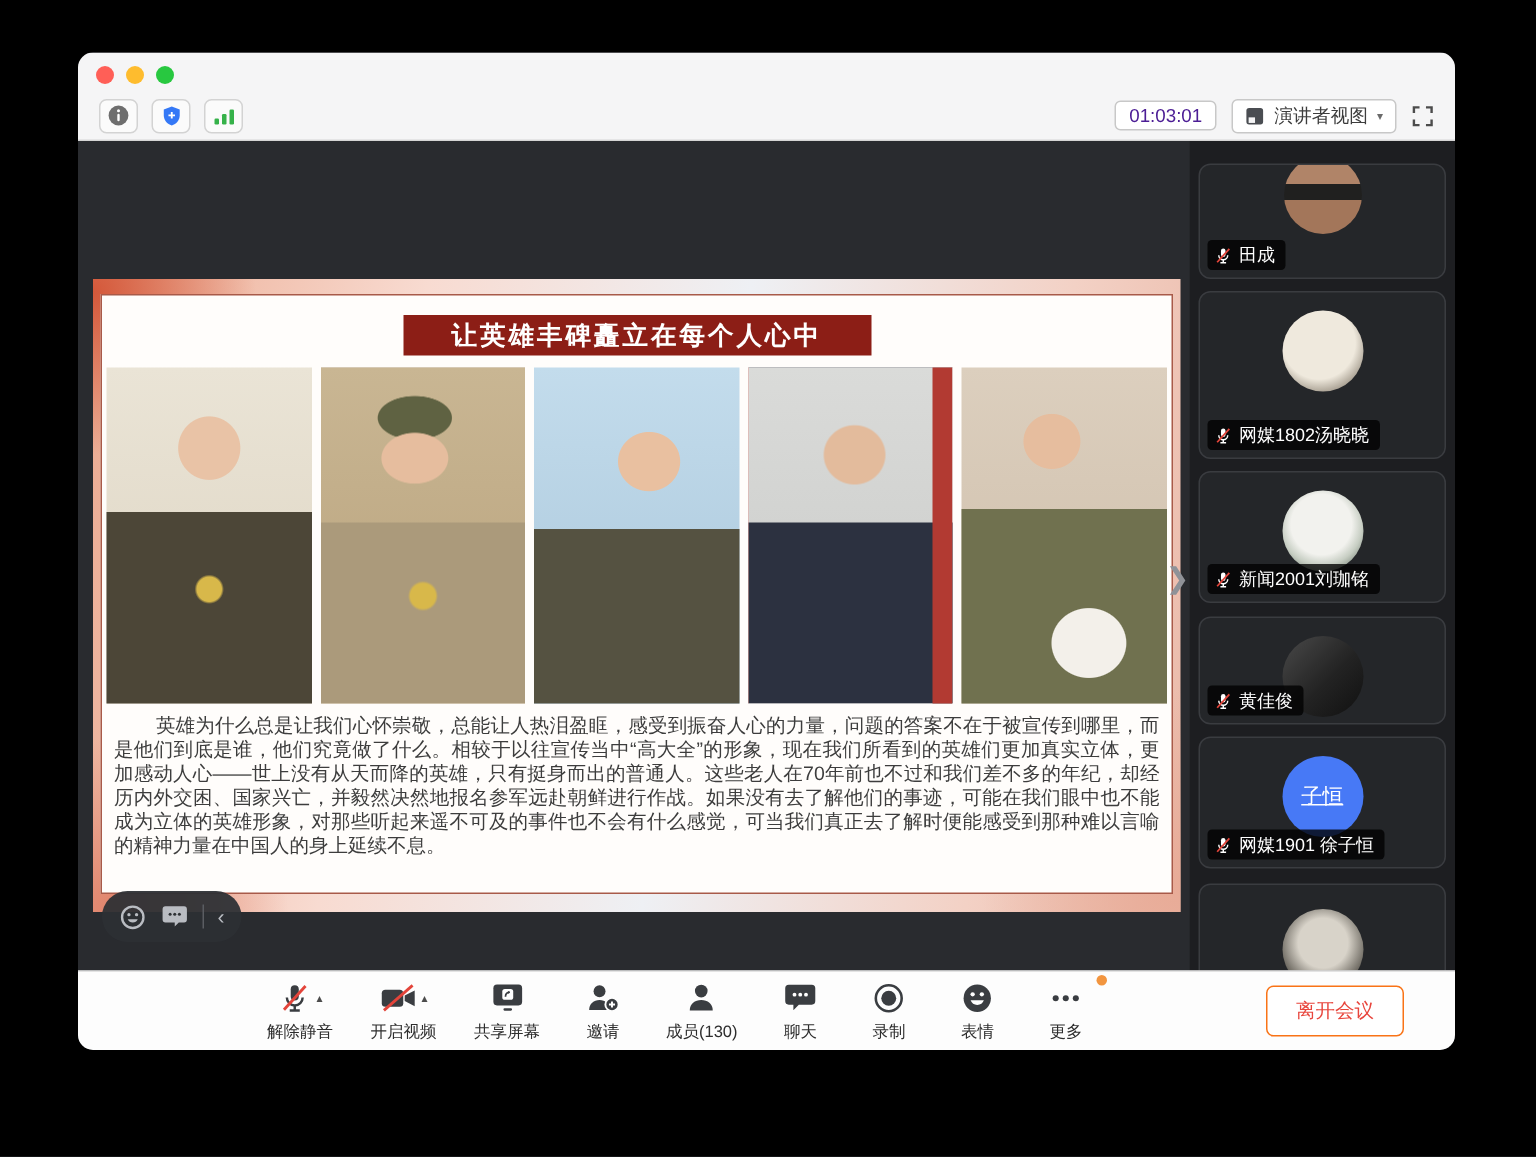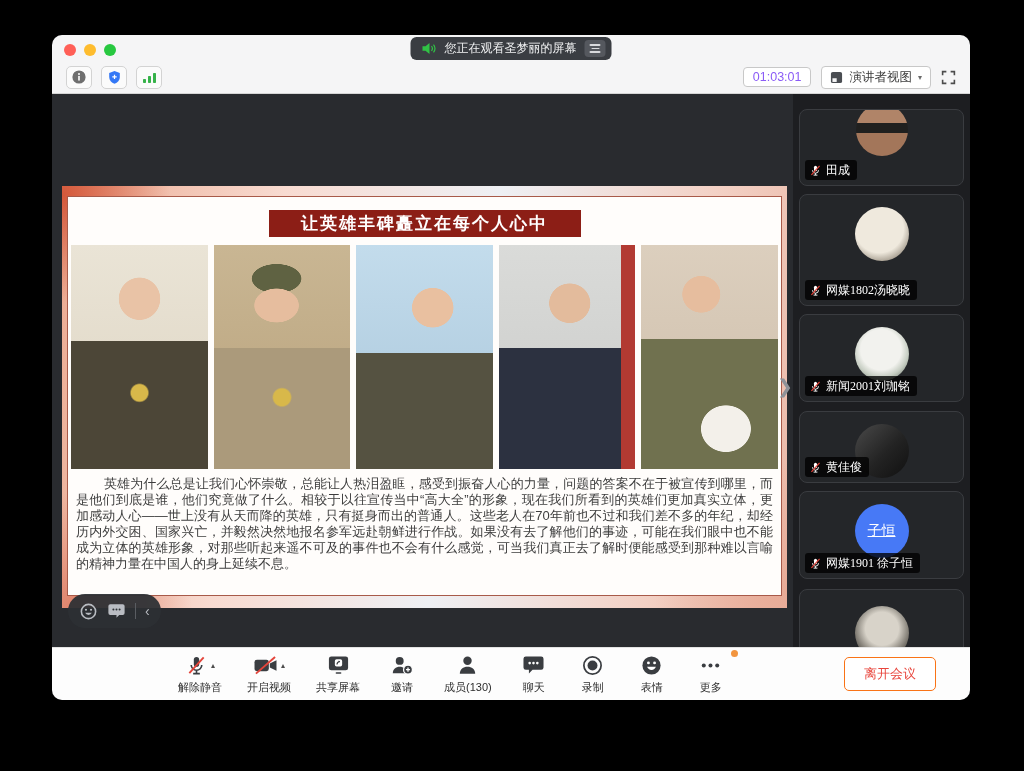--- a/index.html
+++ b/index.html
@@ -18,21 +18,21 @@
   .share-pill .txt{color:#f1f2f3;font-size:12px;white-space:nowrap;}
   .pill-btn{width:21px;height:17px;background:#55585e;border-radius:4px;display:flex;flex-direction:column;
             align-items:center;justify-content:center;gap:2px;}
   .pill-btn i{display:block;height:1.5px;background:#d9dadd;border-radius:1px;}
   .pill-btn i:nth-child(1){width:11px}.pill-btn i:nth-child(2){width:8px}.pill-btn i:nth-child(3){width:11px}
   .tb-row{position:absolute;left:14px;top:30px;right:14px;height:24px;display:flex;align-items:center;}
   .tb-left{display:flex;gap:9px;align-items:center;}
   .tb-iconbtn{width:24px;height:21px;border:1px solid #d3d3d3;background:#fbfbfb;border-radius:5px;
               display:flex;align-items:center;justify-content:center;}
   .tb-right{margin-left:auto;display:flex;align-items:center;gap:10px;}
-  .timer{border:1px solid #c8c8c8;border-radius:4px;padding:2px 9px;font-size:12.5px;color:#8b5cf6;background:#fff;}
+  .timer{border:1px solid #c8c8c8;border-radius:4px;padding:2px 9px;font-size:12.5px;color:#4c1d95;background:#fff;}
   .viewsel{display:flex;align-items:center;gap:6px;border:1px solid #c8c8c8;border-radius:4px;background:#fff;
            padding:2px 8px;font-size:12.5px;color:#3d3d3d;}
   .caret-sm{font-size:8px;color:#6b6b6b;}
   
   .content{flex:1;display:flex;min-height:0;}
   .stage{flex:1;position:relative;background:#292b2f;min-width:0;}
   .slide{position:absolute;left:10px;top:92px;width:725px;height:422px;
     background:
       radial-gradient(circle at 0% 2%, #d4583a 0, rgba(212,88,58,0) 13%),
       radial-gradient(circle at 2% 100%, #e0836b 0, rgba(224,131,107,0) 14%),
@@ -87,21 +87,21 @@
   .t1 .avatar{width:52px;height:52px;top:-6px;}
   .t6 .avatar{top:16px;}
   .av1{background:linear-gradient(180deg,#b08468 0 36%,#20201f 36% 56%,#a3765a 56%);}
   .av2{background:radial-gradient(circle at 45% 40%, #efe9dd 0 55%, #9a9183 80%, #5e584d);}
   .av3{background:radial-gradient(circle at 48% 42%, #f2f2ee 0 48%, #c6cdc2 65%, #58655a 92%, #39423c);}
   .av4{background:linear-gradient(135deg,#4a4a4a,#232323 55%,#101010);}
   .av5{background:#4779f6;display:flex;align-items:center;justify-content:center;color:#fff;font-size:14px;text-decoration:underline;}
   .av6{background:radial-gradient(circle at 50% 42%, #d8d3c9 0 40%, #6e6a62 70%, #35332f);}
   .badge{position:absolute;left:5px;bottom:5px;background:rgba(0,0,0,.78);border-radius:3px;height:20px;
          display:flex;align-items:center;gap:4px;padding:0 7px 0 4px;max-width:150px;}
-  .badge .nm{color:#fff;font-size:12px;white-space:nowrap;font-family:Liberation Serif, serif;}
+  .badge .nm{color:#fff;font-size:12px;white-space:nowrap;}
   
   .bottombar{height:52px;background:#fdfdfd;border-top:1px solid #e3e3e3;display:flex;align-items:center;
              flex:0 0 auto;padding-left:126px;position:relative;}
   .tool{display:flex;flex-direction:column;align-items:center;gap:3px;margin-right:25px;min-width:34px;
         position:relative;cursor:pointer;}
   .tool .icrow{height:23px;display:flex;align-items:center;gap:3px;}
   .tool .lb{font-size:11px;color:#2d2d2d;white-space:nowrap;}
   .caret-up{font-size:8px;color:#4c4c4c;}
   .more-dot{position:absolute;top:-4px;right:-10px;width:7px;height:7px;border-radius:50%;background:#f2953f;}
   .leave{margin-left:auto;margin-right:34px;border:1px solid #f97316;color:#e8453c;background:#fff;
@@ -112,32 +112,20 @@
 
 <div class="window">
 
   <div class="titlebar">
     <div class="traffic">
       <span class="light red"></span>
       <span class="light yellow"></span>
       <span class="light green"></span>
     </div>
 
-    <div class="share-pill">
-      <svg width="15" height="13" viewBox="0 0 15 13">
-        <path d="M1 4.2h3L8 1v11L4 8.8H1z" fill="#30c245"></path>
-        <path d="M10 4a4.2 4.2 0 0 1 0 5M12 2.6a6.4 6.4 0 0 1 0 7.8" stroke="#30c245" stroke-width="1.2" fill="none"></path>
-      </svg>
-      <span class="txt">您正在观看圣梦丽的屏幕</span>
-      <span class="pill-btn">
-          <i></i>
-          <i></i>
-          <i></i>
-        </span>
-    </div>
 
     <div class="tb-row">
       <div class="tb-left">
         <span class="tb-iconbtn">
           <svg width="16" height="16" viewBox="0 0 16 16">
             <circle cx="8" cy="8" r="6.6" fill="#6e6e6e"></circle>
             <circle cx="8" cy="4.9" r="1" fill="#fff"></circle>
             <rect x="7.2" y="6.8" width="1.6" height="5" rx=".8" fill="#fff"></rect>
           </svg>
         </span>

